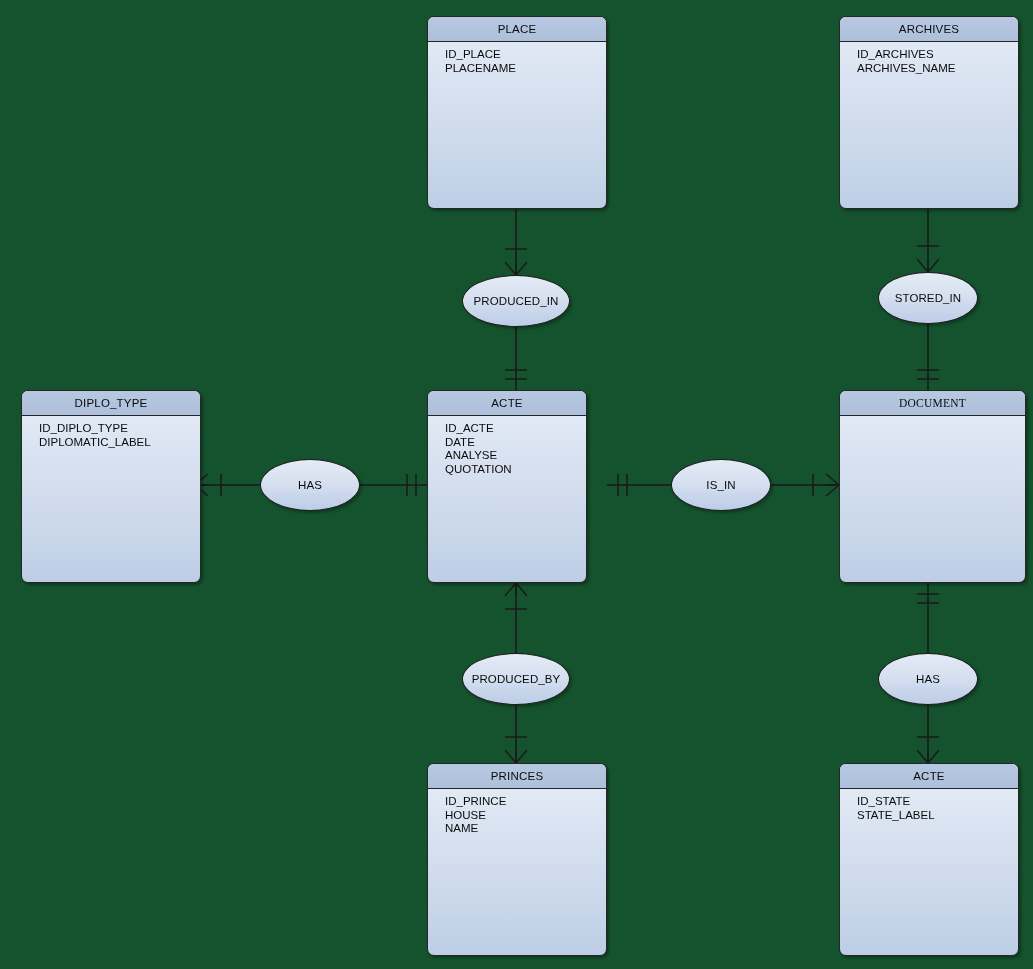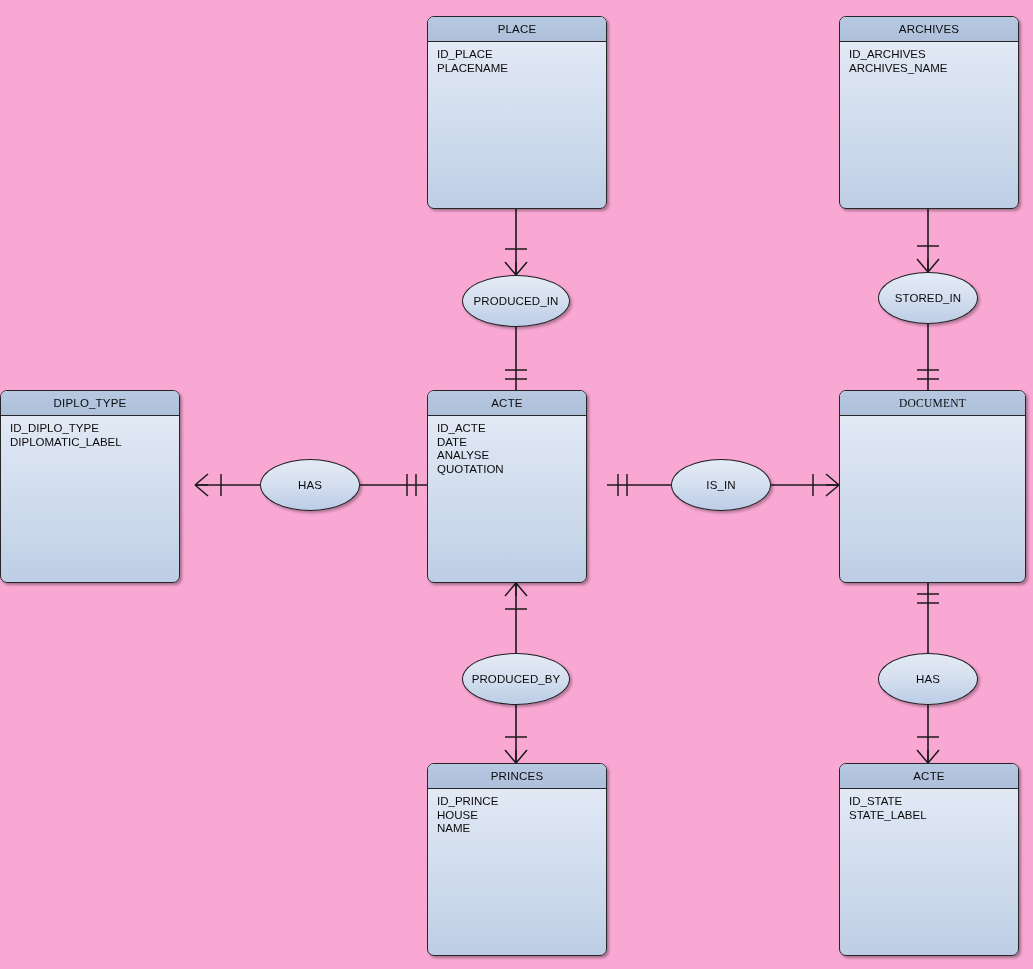--- a/index.html
+++ b/index.html
@@ -9,21 +9,21 @@
     background: #ffffff;
   }
   body {
     font-family: "Liberation Sans", sans-serif;
     -webkit-font-smoothing: antialiased;
   }
   #canvas {
     position: relative;
     width: 1033px;
     height: 969px;
-    background: #f9a8d4;
+    background: #14532d;
     overflow: hidden;
   }
   #edge-layer {
     position: absolute;
     left: 0;
     top: 0;
     width: 1033px;
     height: 969px;
     pointer-events: none;
   }
@@ -41,21 +41,21 @@
     height: 24px;
     line-height: 24px;
     text-align: center;
     font-size: 11.5px;
     color: #0b0b0b;
     background: linear-gradient(to bottom, #b7c8e1 0%, #aebfdb 100%);
     border-bottom: 1.3px solid #262626;
     letter-spacing: 0.2px;
   }
   .entity-attrs {
-    padding: 6px 0 0 9px;
+    padding: 6px 0 0 17px;
   }
   .attr {
     font-size: 11.5px;
     line-height: 13.6px;
     color: #0b0b0b;
     white-space: nowrap;
   }
   
   .rel {
     position: absolute;
@@ -162,21 +162,21 @@
         <div class="attr">PLACENAME</div>
       </div>
     </div>
     <div class="entity" style="left: 839px; top: 16px; width: 180px; height: 193px;">
       <div class="entity-header">ARCHIVES</div>
       <div class="entity-attrs">
         <div class="attr">ID_ARCHIVES</div>
         <div class="attr">ARCHIVES_NAME</div>
       </div>
     </div>
-    <div class="entity" style="left: 0; top: 390px; width: 180px; height: 193px;">
+    <div class="entity" style="left: 21px; top: 390px; width: 180px; height: 193px;">
       <div class="entity-header">DIPLO_TYPE</div>
       <div class="entity-attrs">
         <div class="attr">ID_DIPLO_TYPE</div>
         <div class="attr">DIPLOMATIC_LABEL</div>
       </div>
     </div>
     <div class="entity" style="left: 427px; top: 390px; width: 160px; height: 193px;">
       <div class="entity-header">ACTE</div>
       <div class="entity-attrs">
         <div class="attr">ID_ACTE</div>

